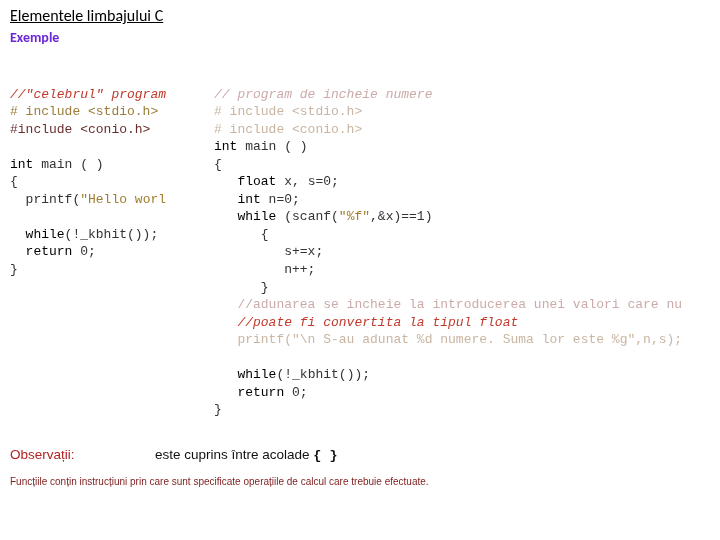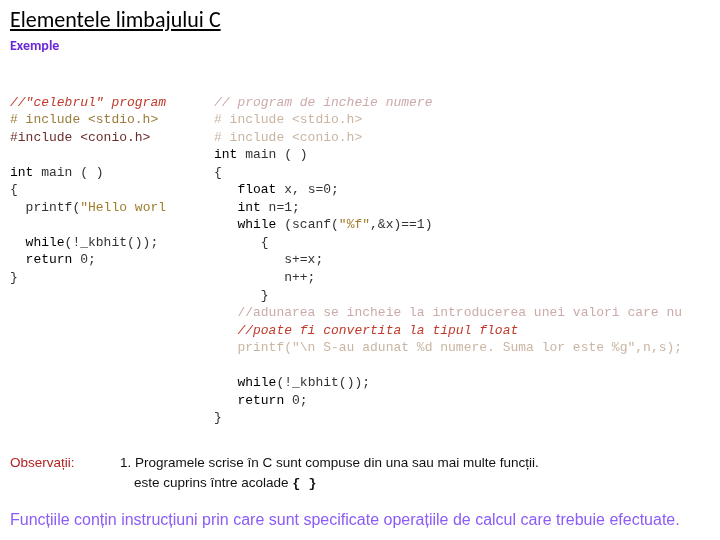--- a/index.html
+++ b/index.html
@@ -5,21 +5,21 @@
   * { margin: 0; padding: 0; box-sizing: border-box; }
   body {
     width: 720px;
     height: 540px;
     background: #ffffff;
     font-family: Calibri, Arial, sans-serif;
     padding: 6px 10px;
     overflow: hidden;
   }
   .title {
-    font-size: 22px;
+    font-size: 16px;
     font-weight: 400;
     text-decoration: underline;
     color: #000;
     margin-bottom: 4px;
   }
   .subtitle {
     font-size: 14px;
     font-weight: 700;
     color: #6d28d9;
     margin-bottom: 22px;
@@ -43,29 +43,29 @@
   .keyword { color: #000; font-weight: normal; }
   .string { color: #a07d2a; }
   .faded { color: #c9b5a2; }
   .plain { color: #333; }
   .blurred { color: #caa; }
   .obs-block {
     font-family: Arial, sans-serif;
     font-size: 13.5px;
     line-height: 1.35;
   }
-  .obs-row { display: flex; gap: 24px; }
+  .obs-row { display: flex; gap: 45px; }
   .obs-label { color: #b22222; min-width: 86px; }
   .obs-list { color: #111; }
   .obs-list div { margin-bottom: 1px; }
   .mono { font-family: "Courier New", monospace; font-weight: bold; }
   .final-line {
-    color: #8b5cf6;
-    margin-top: 15px;
-    font-size: 16px;
+    color: #7f1d1d;
+    margin-top: 8px;
+    font-size: 10px;
   }
   .final-line .ital { font-style: normal; }
 </style>
 </head>
 <body>
 
 <div class="title">Elementele limbajului C</div>
 <div class="subtitle">Exemple</div>
 
 <div class="code-area">
@@ -82,44 +82,40 @@
 <span class="keyword">  return</span><span class="plain"> 0;</span>
 <span class="plain">}</span>
   </div>
   <div class="code-col col-right">
 <span class="blurred" style="font-style:italic">// program de incheie numere</span>
 <span class="faded"># include &lt;stdio.h&gt;</span>
 <span class="faded"># include &lt;conio.h&gt;</span>
 <span class="keyword">int</span><span class="plain"> main ( )</span>
 <span class="plain">{</span>
 <span class="keyword">   float</span><span class="plain"> x, s=0;</span>
-<span class="keyword">   int</span><span class="plain"> n=1;</span>
+<span class="keyword">   int</span><span class="plain"> n=0;</span>
 <span class="keyword">   while</span><span class="plain"> (scanf(</span><span class="string">"%f"</span><span class="plain">,&amp;x)==1)</span>
 <span class="plain">      {</span>
 <span class="plain">         s+=x;</span>
 <span class="plain">         n++;</span>
 <span class="plain">      }</span>
 <span class="blurred" style="">   //adunarea se incheie la introducerea unei valori care nu</span>
 <span class="comment">   //poate fi convertita la tipul float</span>
 <span class="faded">   printf(</span><span class="faded">"\n S-au adunat %d numere. Suma lor este %g"</span><span class="faded">,n,s);</span>
 <span></span>
 <span class="keyword">   while</span><span class="plain">(!_kbhit());</span>
 <span class="keyword">   return</span><span class="plain"> 0;</span>
 <span class="plain">}</span>
   </div>
 </div>
 
 <div class="obs-block">
   <div class="obs-row">
     <div class="obs-label">Observații:</div>
     <div class="obs-list">
-      <div>
-        <span>1.</span>
-        <span>Programele scrise în C sunt compuse din una sau mai multe funcții.</span>
-      </div>
       <div style="padding-left:14px;">
         <span>este cuprins între  acolade  </span><span class="mono">{     }</span>
       </div>
     </div>
   </div>
   <div class="final-line">
     <span class="ital">Funcțiile conțin instrucțiuni prin care sunt specificate operațiile de calcul care trebuie efectuate.</span>
   </div>
 </div>
 

